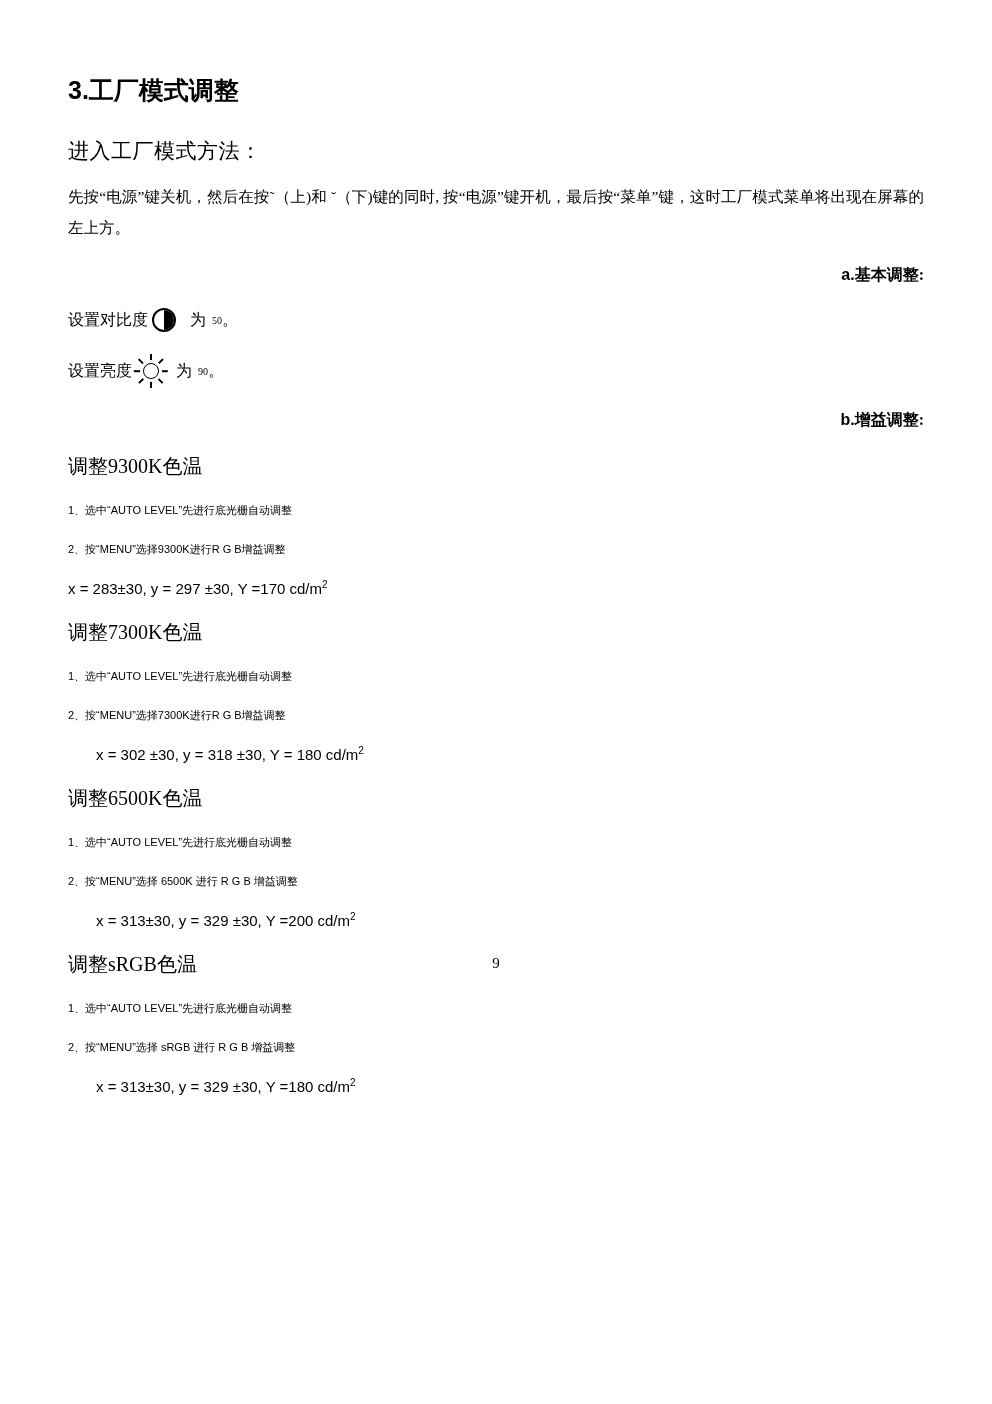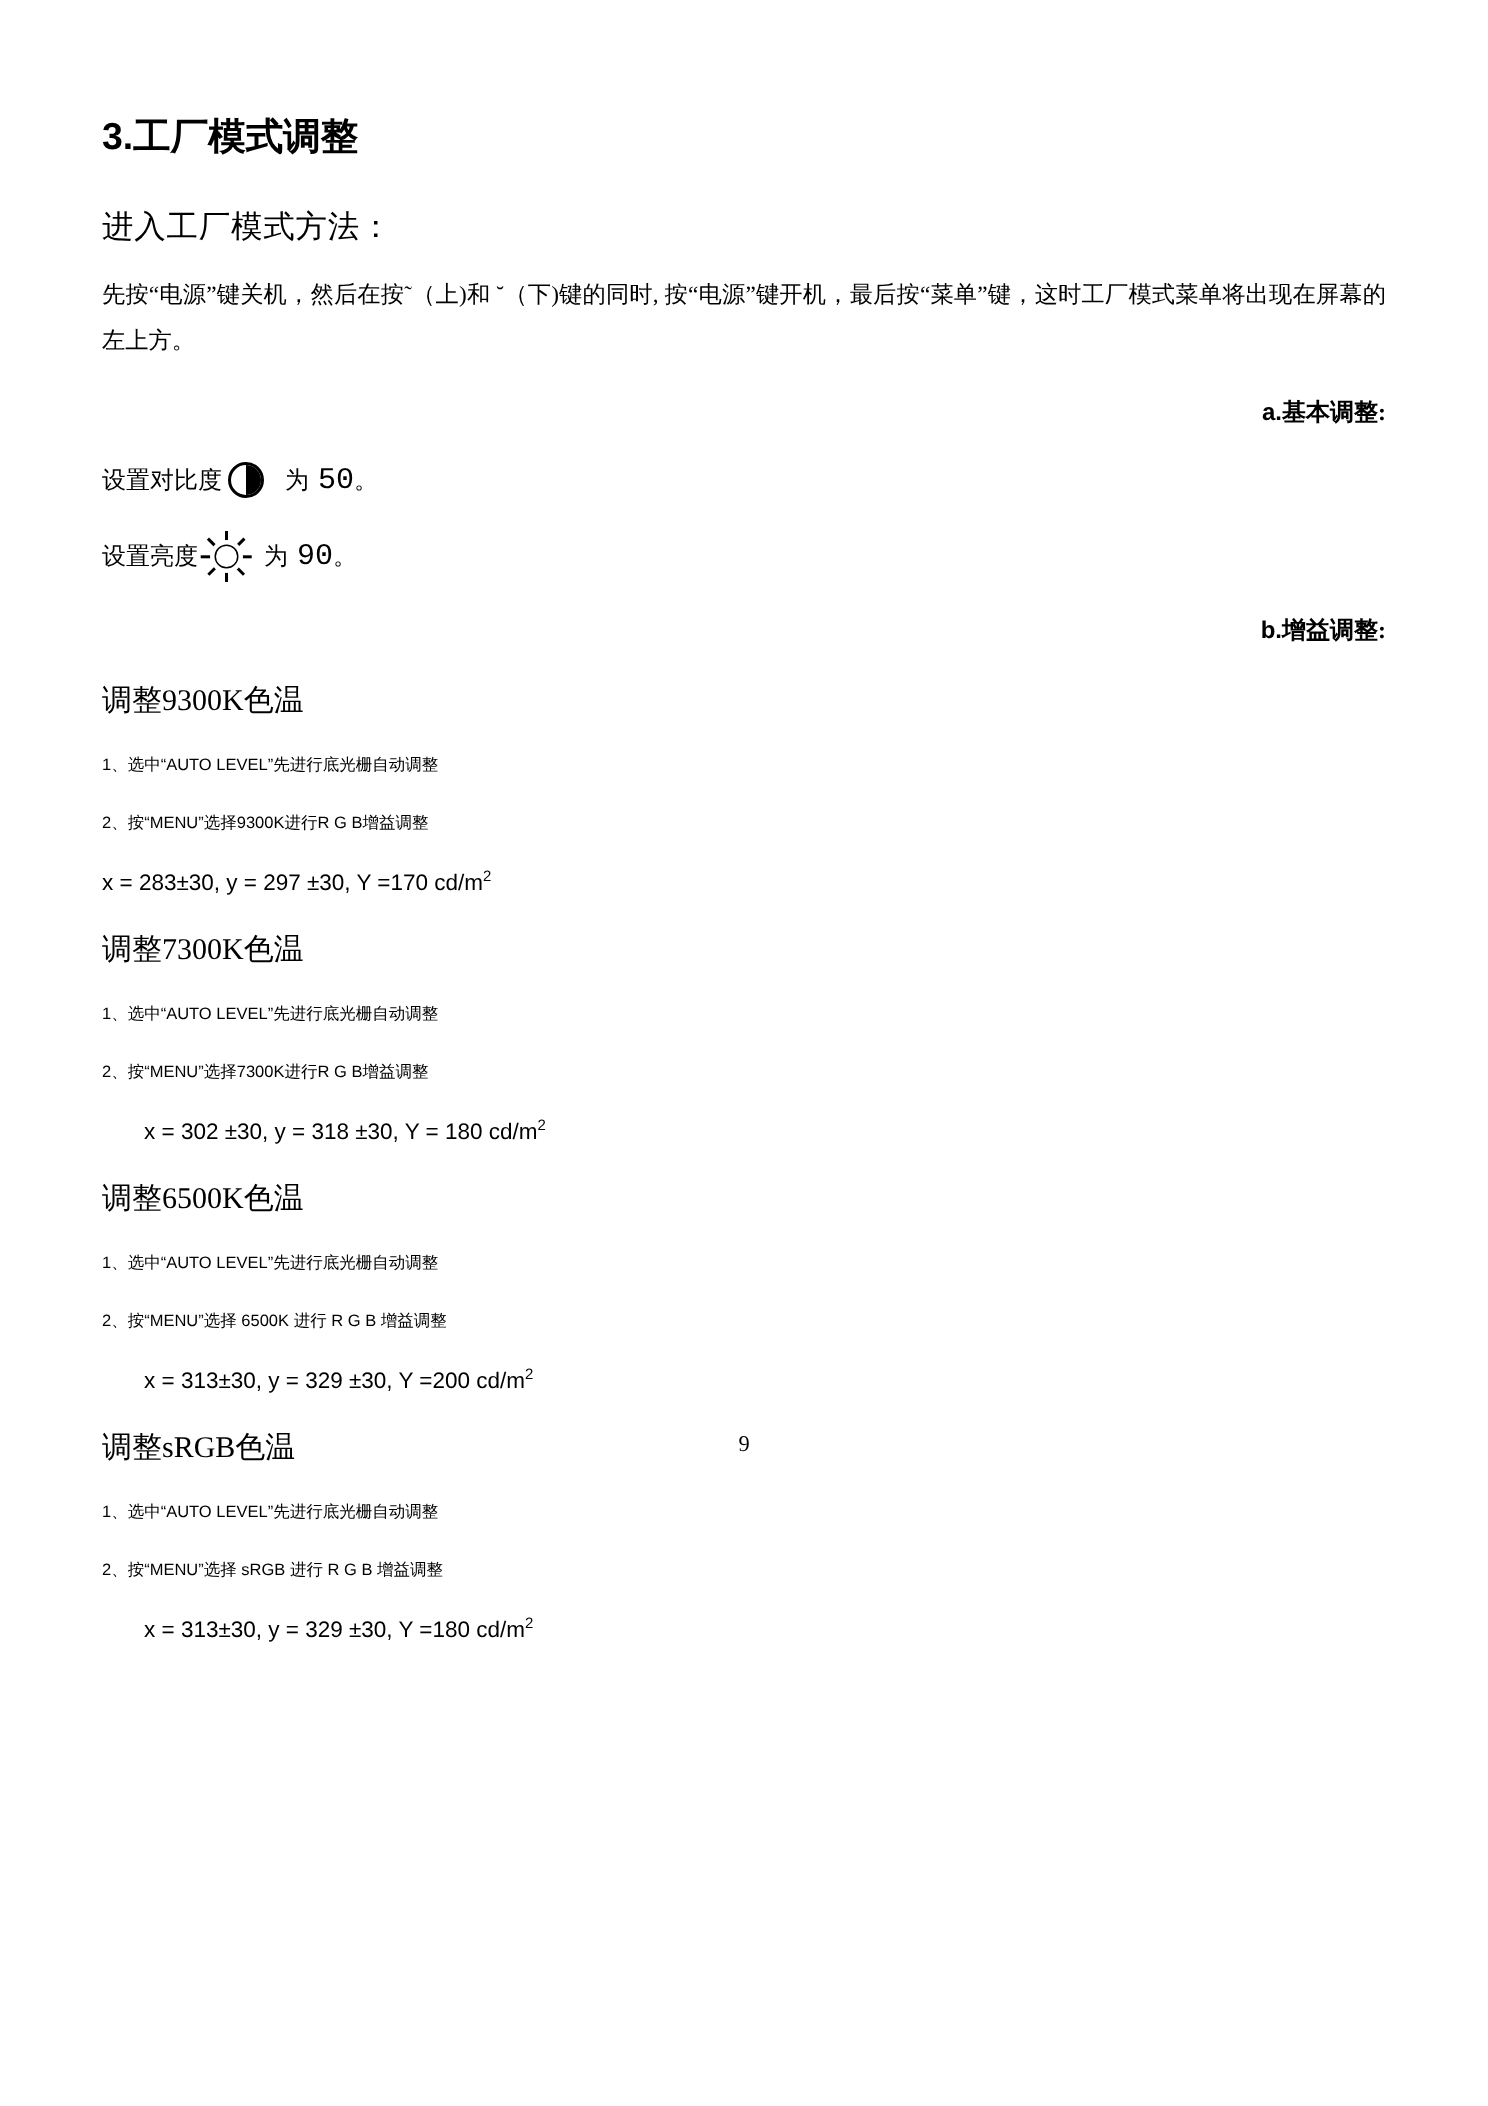--- a/index.html
+++ b/index.html
@@ -81,22 +81,22 @@
     vertical-align: super;
   }
   .setting-row {
     display: flex;
     align-items: center;
     margin: 22px 0 0 0;
     font-family: "Liberation Serif", serif;
     font-size: 16px;
   }
   .setting-row .val {
-    font-family: Liberation Mono, monospace;
-    font-size: 20px;
+    font-family: Liberation Serif, serif;
+    font-size: 10px;
   }
   .gap-s { margin-left: 6px; }
   .gap-m { margin-left: 10px; }
 
   
   .icon-contrast {
     width: 24px;
     height: 24px;
     border: 2px solid #000;
     border-radius: 50%;

